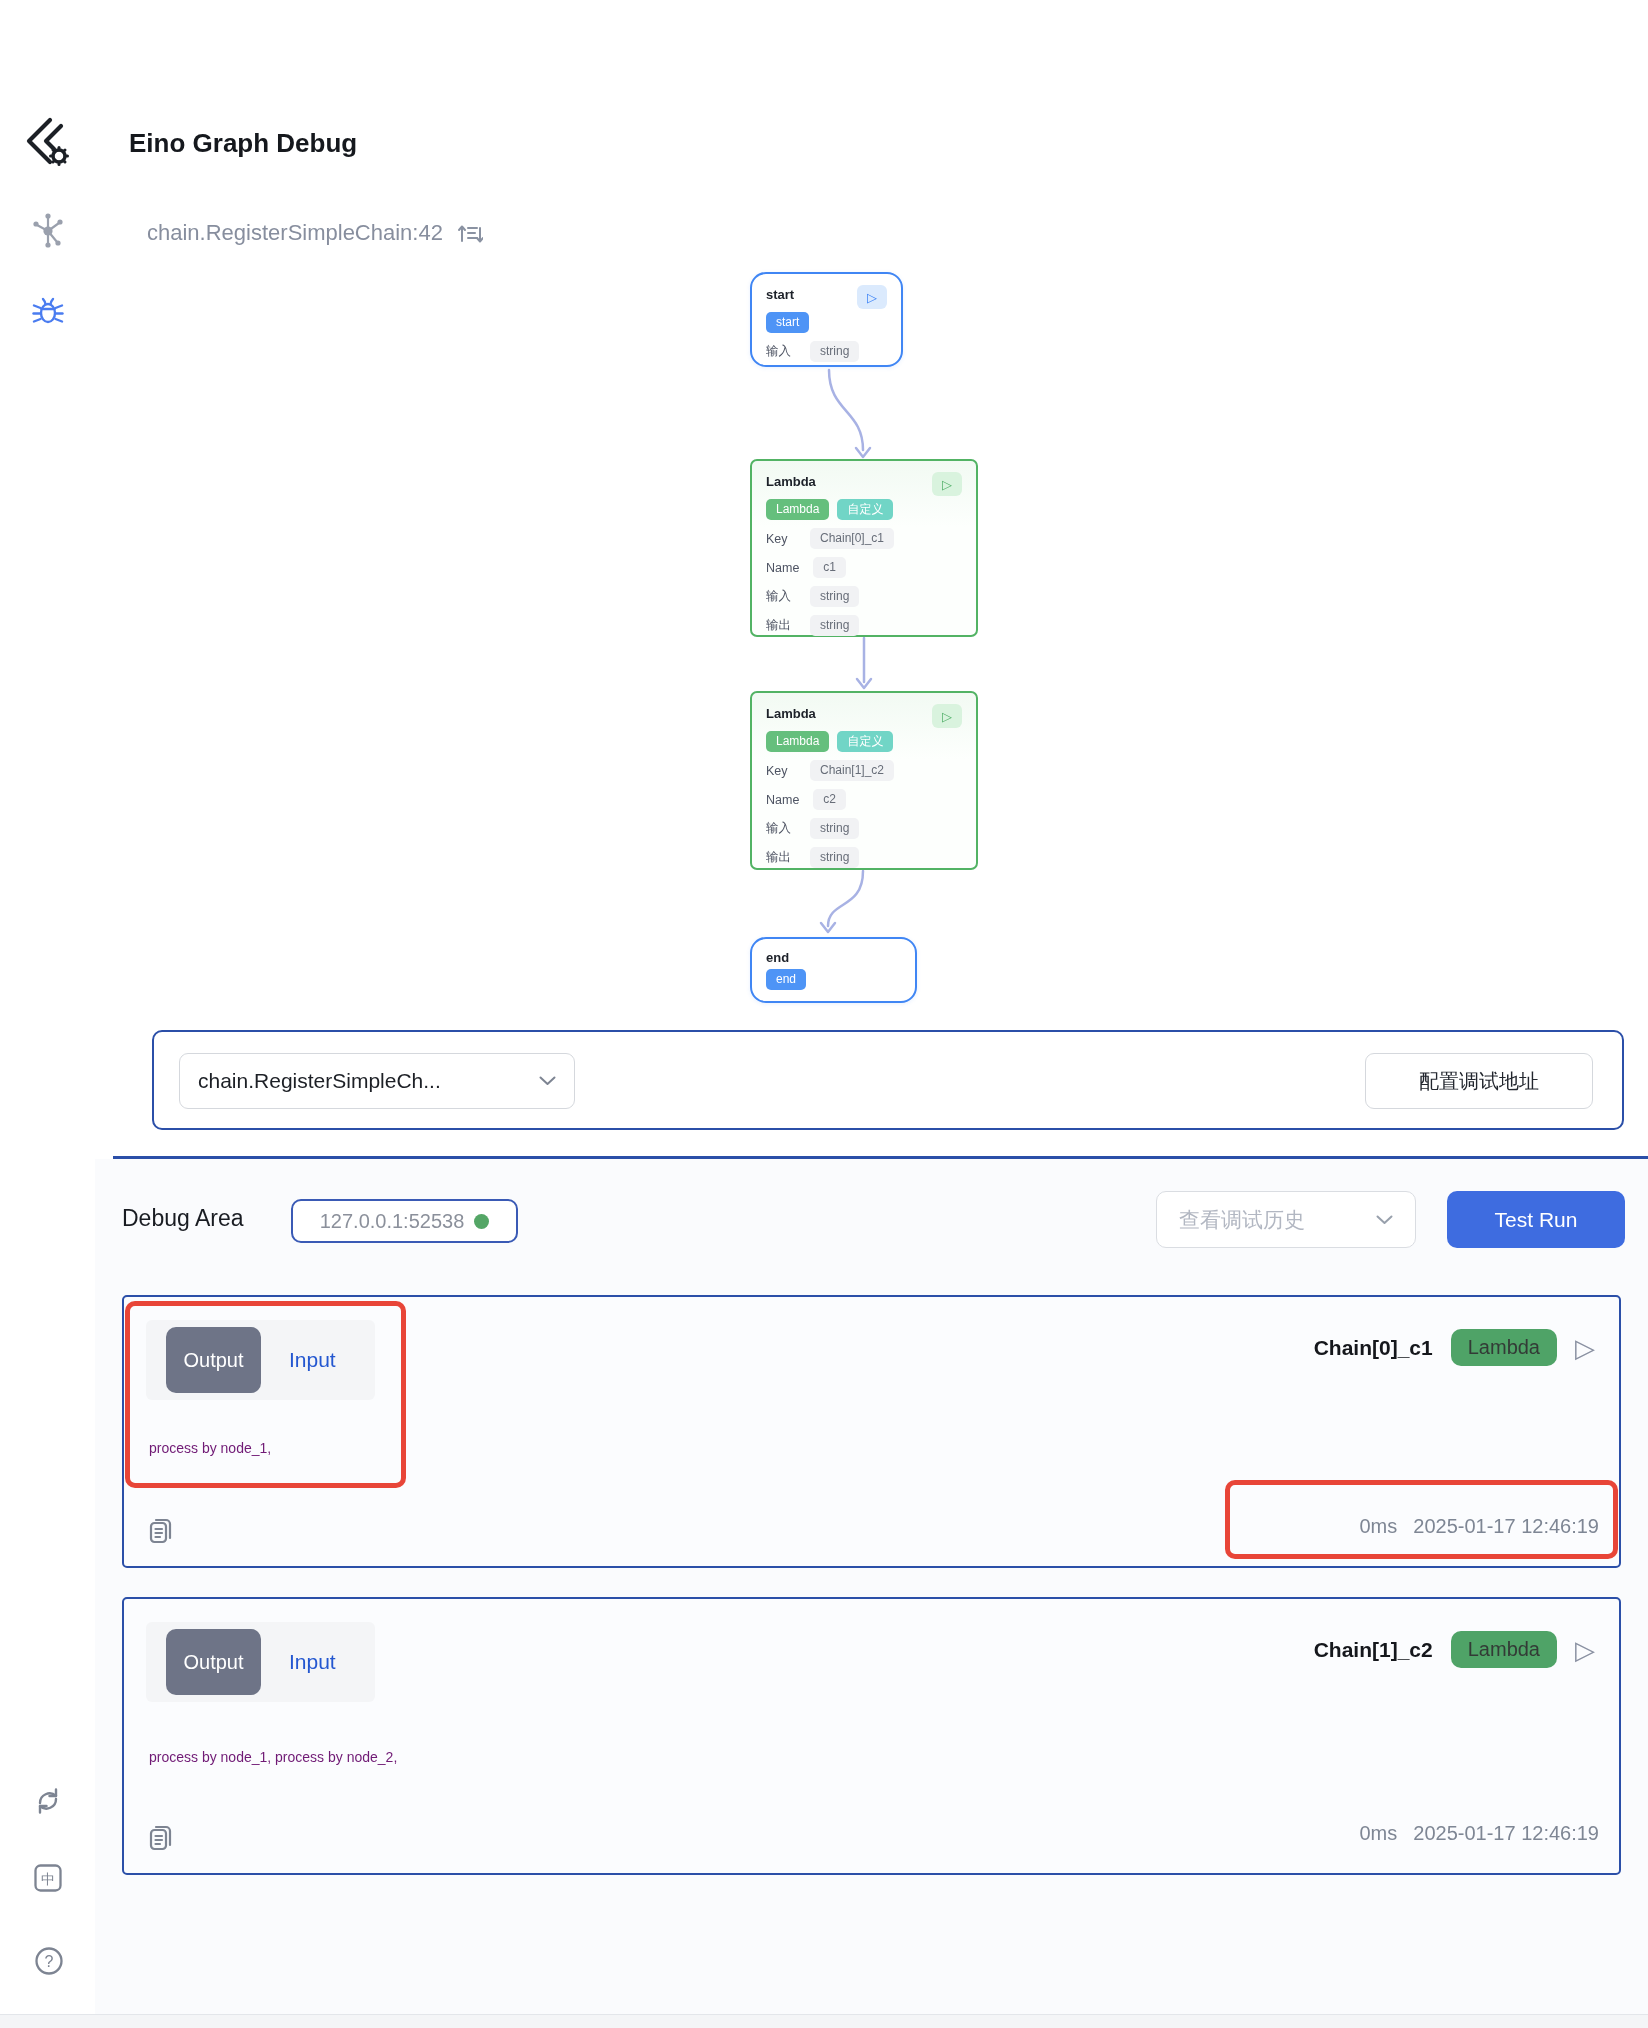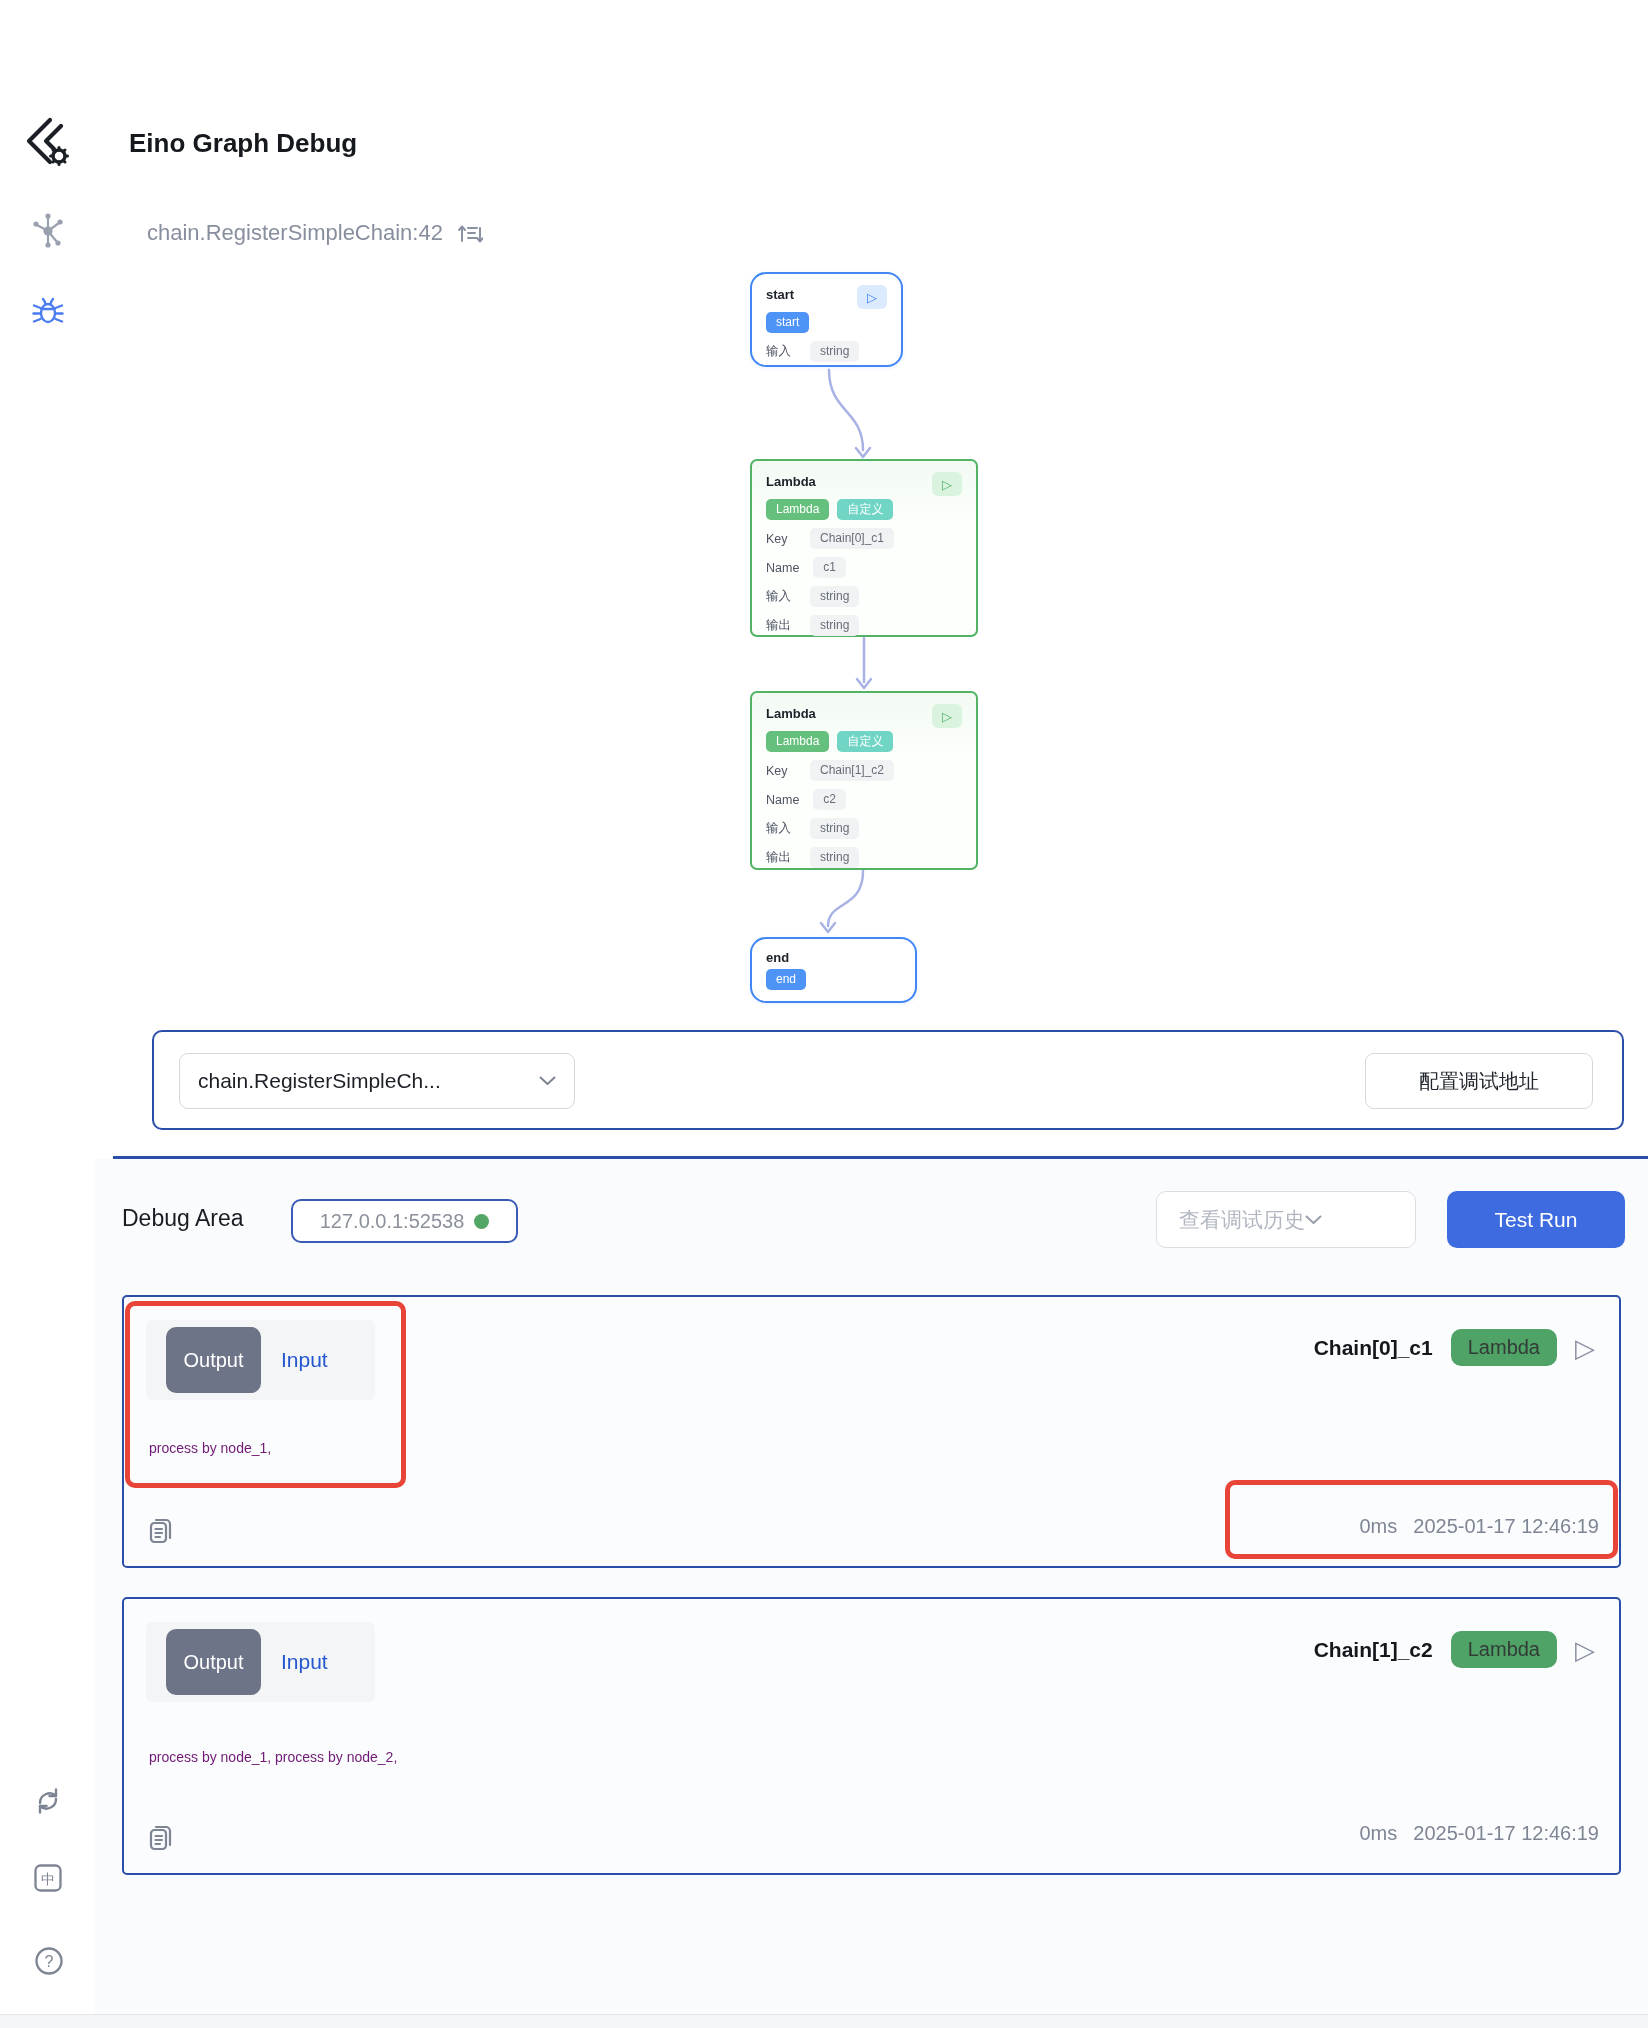--- a/index.html
+++ b/index.html
@@ -51,29 +51,29 @@
   .divider { left:113px; top:1156px; width:1535px; height:3px; background:#2b4fa8; }
 
   
   .debug-bg { left:95px; top:1159px; width:1553px; height:855px; background:#fafbfd; }
   .debug-title { font-size:23px; font-weight:500; color:#191c22; }
   .addr-badge { left:291px; top:1199px; width:227px; height:44px; border:2px solid #3a5ab5; border-radius:10px; background:#fff;
                 display:flex; align-items:center; justify-content:center; gap:10px; }
   .addr-badge span { font-size:20px; color:#8b909b; }
   .dot { width:15px; height:15px; border-radius:50%; background:#54a666; }
   .dd { left:1156px; top:1191px; width:260px; height:57px; border:1.5px solid #dadde2; border-radius:10px; background:#fff;
-        display:flex; align-items:center; padding:0 22px; cursor:pointer; }
+        display:flex; align-items:center; justify-content:space-between; padding:0 22px; cursor:pointer; }
   .dd span { font-size:21px; color:#b2b7c2; }
   .btn-primary { left:1447px; top:1191px; width:178px; height:57px; background:#3e6ce0; border-radius:10px;
                  display:flex; align-items:center; justify-content:center; color:#fff; font-size:21px; cursor:pointer; }
 
   
   .card { width:1499px; border:2px solid #2b4fa8; border-radius:5px; background:#fbfcfe; }
   .tabs { position:absolute; left:22px; top:23px; width:229px; height:80px; background:#f4f5f7; border-radius:6px;
-          display:flex; align-items:center; padding:0 20px; gap:20px; }
+          display:flex; align-items:center; padding:0 20px; gap:28px; }
   .tab-output { width:95px; height:66px; background:#6e7487; border-radius:10px; color:#fff; font-size:20px;
                 display:flex; align-items:center; justify-content:center; cursor:pointer; }
   .tab-input { font-size:21px; color:#2457d0; font-weight:500; cursor:pointer; }
   .card-head-right { position:absolute; right:24px; top:32px; display:flex; align-items:center; gap:18px; }
   .node-key { font-size:21px; font-weight:700; color:#15171c; }
   .type-badge { background:#4fa367; border-radius:10px; padding:7px 17px; font-size:20px; color:#333b36; }
   .play-icon { font-size:26px; color:#8a91a2; cursor:pointer; line-height:1; }
   .card-body { position:absolute; left:25px; top:143px; font-size:14px; color:#701a75; }
   .copy-btn { position:absolute; left:23px; bottom:20px; cursor:pointer; }
   .foot-meta { position:absolute; right:20px; bottom:28px; display:flex; gap:16px; font-size:20px; color:#7e8694; }

